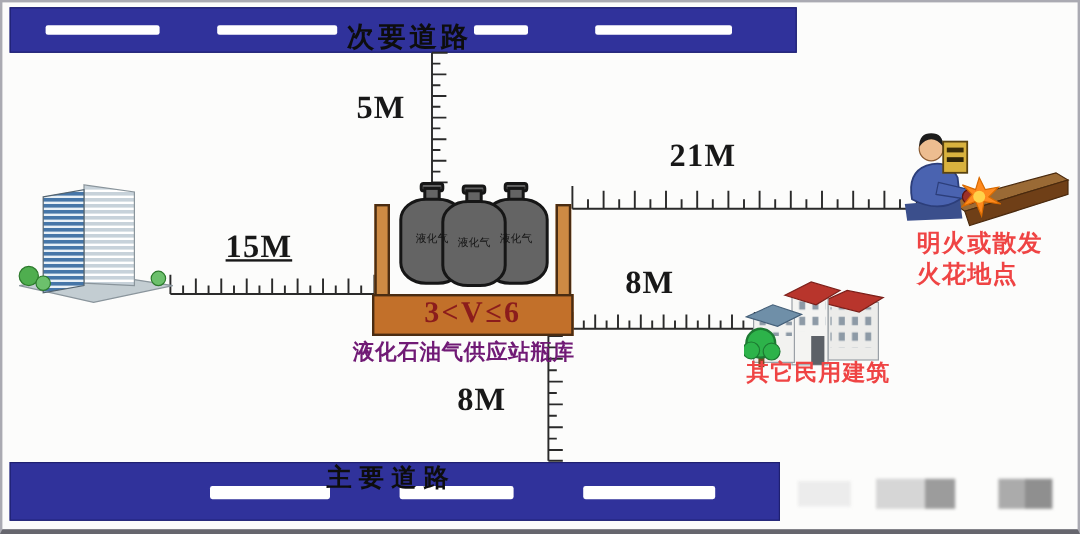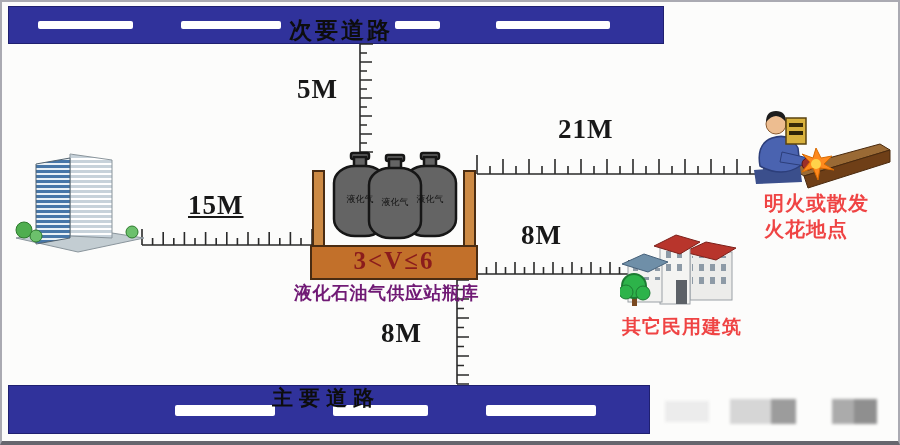--- a/index.html
+++ b/index.html
@@ -37,21 +37,21 @@
         font-size:25px;color:#8b1c1c;letter-spacing:2px;}
   .station-name{position:absolute;left:292px;top:279px;width:210px;z-index:3;
         color:#701a75;font-weight:bold;font-size:18px;letter-spacing:0.5px;white-space:nowrap;}
   .illu{position:absolute;z-index:2;}
   .cylinders{left:320px;top:148px;}
   .bldg-left{left:12px;top:148px;}
   .bldg-right{left:618px;top:220px;}
   .welder{left:740px;top:102px;}
   .site-label{position:absolute;z-index:3;color:#ef4444;font-weight:bold;white-space:nowrap;}
   .lbl-public{left:10px;top:258px;font-size:19px;letter-spacing:1px;}
-  .lbl-civil{left:620px;top:312px;font-size:19px;letter-spacing:1px;}
+  .lbl-civil{left:620px;top:296px;font-size:19px;letter-spacing:1px;}
   .lbl-flame{left:762px;top:188px;font-size:20px;line-height:26px;letter-spacing:1px;}
   .wm{position:absolute;z-index:4;filter:blur(1.5px);}
   .wm1{left:663px;top:399px;width:44px;height:21px;background:#ececec;}
   .wm2{left:728px;top:397px;width:66px;height:25px;background:linear-gradient(90deg,#d6d6d6 62%,#9c9c9c 62%);}
   .wm3{left:830px;top:397px;width:45px;height:25px;background:linear-gradient(90deg,#ababab 50%,#8f8f8f 50%);}
 </style>
 </head>
 <body>
 
 <div class="stage">

